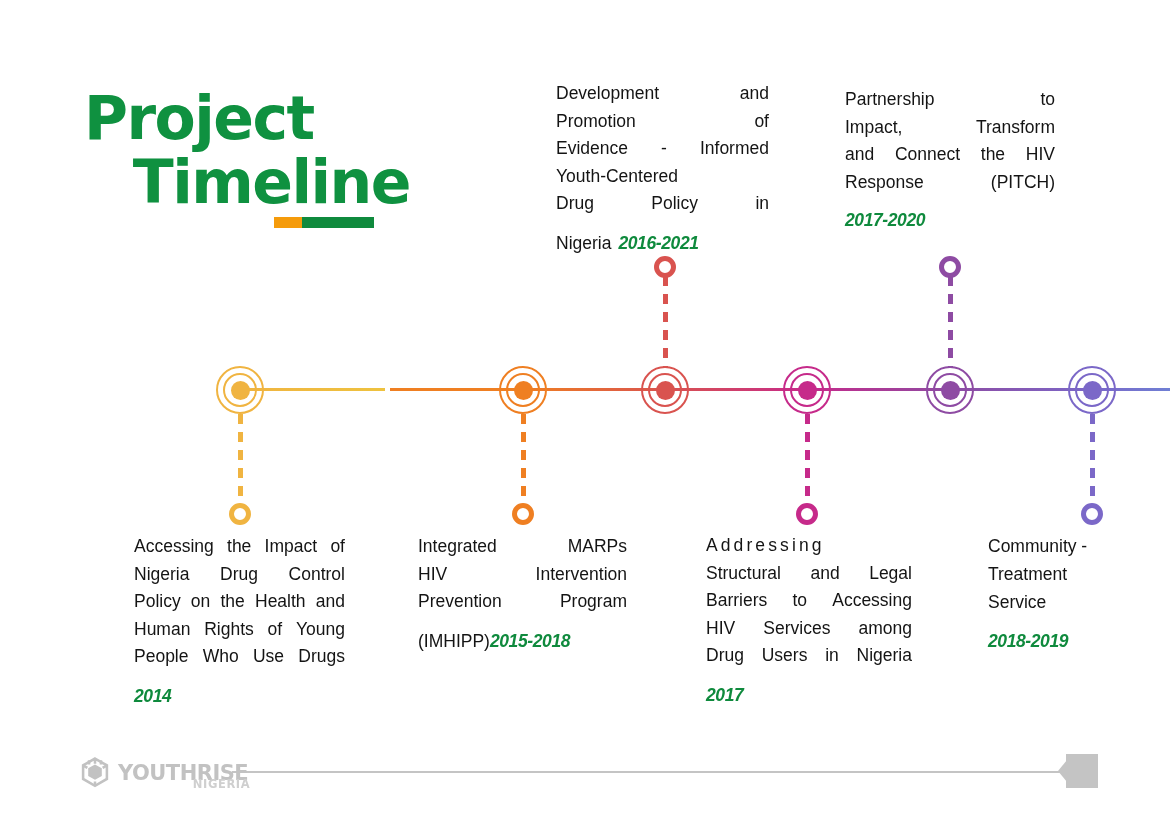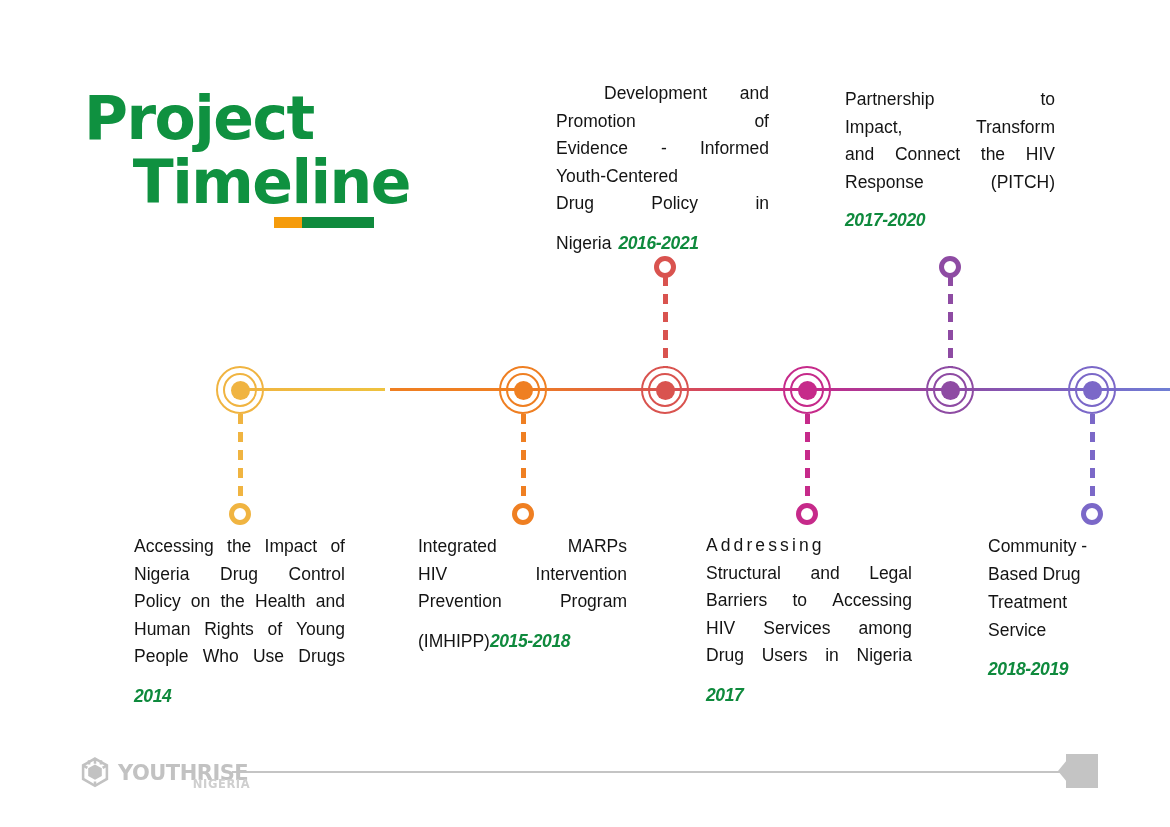--- a/index.html
+++ b/index.html
@@ -294,21 +294,21 @@
   <div class="dash"></div>
 </div>
 <div class="pin" style="left:950px; top:256px; color:#8e4ba3;"></div>
 
 <div class="connector" style="left:1092px; top:414px; height:92px; color:#7b68c8;">
   <div class="dash"></div>
 </div>
 <div class="pin" style="left:1092px; top:503px; color:#7b68c8;"></div>
 
 <div class="caption" style="left:556px; top:80px; width:213px;">
-  <div class="jline" style="display:flex; justify-content:space-between;margin-left:48px;">
+  <div class="jline" style="display:flex; justify-content:space-between;">
       <span>Development</span>
       <span>and</span>
     </div>
   <div class="jline" style="display:flex; justify-content:space-between;">
       <span>Promotion</span>
       <span>of</span>
     </div>
   <div class="jline" style="display:flex; justify-content:space-between;">
       <span>Evidence</span>
       <span>-</span>
@@ -424,21 +424,20 @@
       <span>Drug</span>
       <span>Users</span>
       <span>in</span>
       <span>Nigeria</span>
     </div>
   <div class="year" style="line-height:26px;">2017</div>
 </div>
 
 <div class="caption ragged" style="left:988px; top:532px; width:170px; line-height:28px;">
   <div>Community -</div>
-  <div>Based Drug</div>
   <div>Treatment</div>
   <div>Service</div>
   <div class="year" style="line-height:26px;">2018-2019</div>
 </div>
 
 <div id="footer-rule"></div>
 <div id="footer-arrow">
   <div class="notch"></div>
   <div class="flag"></div>
 </div>

